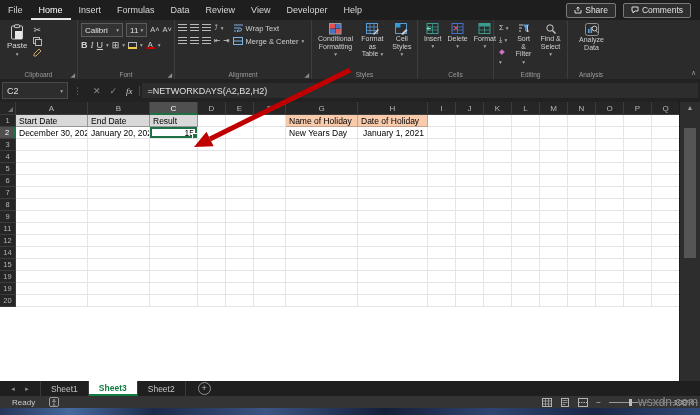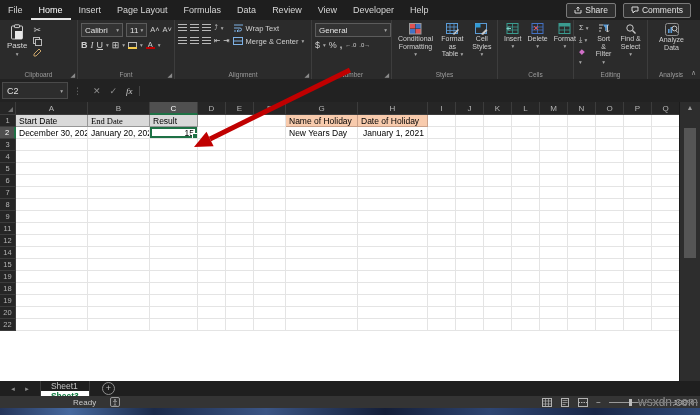--- a/index.html
+++ b/index.html
@@ -76,21 +76,21 @@
   
   .tabbar{position:absolute;left:0;right:0;bottom:19px;height:15px;background:#1f1f1f;
           display:flex;align-items:stretch;color:#c3c3c3;font-size:8.5px;}
   .tab-nav{display:flex;align-items:center;gap:8px;padding:0 10px;color:#8d8d8d;font-size:6px;}
   .tab{padding:0 10px;display:flex;align-items:center;border-right:1px solid #3a3a3a;}
   .tab.active{background:#fff;color:#107C41;font-weight:bold;border-bottom:2px solid #107C41;box-sizing:border-box;}
   .newsheet{width:11px;height:11px;border:1px solid #8f8f8f;border-radius:50%;color:#bdbdbd;
             font-size:9px;line-height:10px;text-align:center;align-self:center;margin-left:12px;}
   .statusbar{position:absolute;left:0;right:0;bottom:7px;height:12px;background:#343434;
              display:flex;align-items:center;color:#c9c9c9;font-size:8px;}
-  .ready{padding-left:28px;margin-left:45px;}
+  .ready{padding-left:12px;}
   .acc-icon{margin-left:14px;}
   .status-right{margin-left:auto;display:flex;align-items:center;gap:8px;padding-right:6px;position:relative;}
   .viewico{opacity:.85;}
   .zoomtrack{width:44px;height:1px;background:#9a9a9a;position:relative;}
   .zoomhandle{position:absolute;left:20px;top:-3px;width:3px;height:7px;background:#bdbdbd;}
   .zoompct{font-size:8px;color:#c9c9c9;}
   .watermark{position:absolute;right:2px;top:-3px;font-size:12px;color:#8e8e8e;z-index:3;
              text-decoration:line-through;text-decoration-color:#777;}
   .blueband{position:absolute;left:0;right:0;bottom:0;height:7px;
     background:linear-gradient(90deg,#25355a 0%,#46699f 10%,#1b2a4a 22%,#3b5585 38%,
@@ -99,21 +99,20 @@
   svg{display:block;}
 </style>
 </head>
 <body>
 
 <div class="menubar">
   <div style="display:flex;">
       <div class="menu-item">File</div>
       <div class="menu-item active">Home</div>
       <div class="menu-item">Insert</div>
-      <div class="menu-item">Page Layout</div>
       <div class="menu-item">Formulas</div>
       <div class="menu-item">Data</div>
       <div class="menu-item">Review</div>
       <div class="menu-item">View</div>
       <div class="menu-item">Developer</div>
       <div class="menu-item">Help</div>
     </div>
   <div class="menubar-right">
     <div class="pill-btn">
       <svg width="8" height="8" viewBox="0 0 8 8">
@@ -216,36 +215,20 @@
           <rect x="0.5" y="0.5" width="9" height="7" stroke="#7fb2e5" fill="none"></rect>
           <line x1="0.5" y1="4" x2="9.5" y2="4" stroke="#7fb2e5"></line>
         </svg>
       <span class="lbl8" style="white-space:nowrap">Merge &amp; Center</span>
       <span class="dd">▾</span>
     </div>
     <div class="group-label"><span>Alignment</span></div>
     <span class="launcher">◢</span>
   </div>
 
-  <div class="group" style="width:80px">
-    <div class="combo" style="width:68px;justify-content:space-between;margin-bottom:3px">
-      <span>General</span>
-        <span class="dd">▾</span>
-    </div>
-    <div class="row">
-      <span class="tool">$</span>
-        <span class="dd">▾</span>
-      <span class="tool">%</span>
-      <span class="tool" style="font-weight:bold">,</span>
-      <span class="tool" style="font-size:6px">←.0</span>
-      <span class="tool" style="font-size:6px">.0→</span>
-    </div>
-    <div class="group-label"><span>Number</span></div>
-    <span class="launcher">◢</span>
-  </div>
 
   <div class="group" style="width:106px">
     <div class="gb" style="justify-content:space-around;width:100%">
       <div class="stack-btn">
         <svg width="13" height="12" viewBox="0 0 13 12">
             <rect x="0.5" y="0.5" width="5.5" height="5" fill="#e05252"></rect>
             <rect x="6.5" y="0.5" width="5.5" height="5" fill="#4472c4"></rect>
             <rect x="0.5" y="6" width="5.5" height="5" fill="#4472c4"></rect>
             <rect x="6.5" y="6" width="5.5" height="5" fill="#e05252"></rect>
             <rect x="0.5" y="0.5" width="11.5" height="10.5" stroke="#9a9a9a" fill="none"></rect>
@@ -357,20 +340,23 @@
 <div class="fbar">
   <div class="namebox">
     <span>C2</span>
     <span class="dd">▾</span>
   </div>
   <span class="fb-dots">⋮</span>
   <div class="fb-icons">
     <span>✕</span>
     <span>✓</span>
     <span class="fx">fx</span>
+  </div>
+  <div class="fb-input">
+    <span>=NETWORKDAYS(A2,B2,H2)</span>
   </div>
 </div>
 
 <div class="sheet">
   <div class="col-hdrs">
       <div class="chd corner" style="width: 16px;"></div>
       <div class="chd" style="width: 72px;">A</div>
       <div class="chd" style="width: 62px;">B</div>
       <div class="chd hl" style="width: 48px;">C</div>
       <div class="chd" style="width: 28px;">D</div>
@@ -385,21 +371,21 @@
       <div class="chd" style="width: 28px;">M</div>
       <div class="chd" style="width: 28px;">N</div>
       <div class="chd" style="width: 28px;">O</div>
       <div class="chd" style="width: 28px;">P</div>
       <div class="chd" style="width: 28px;">Q</div>
     </div>
   <div style="flex:1;overflow:hidden">
       <div class="grow">
         <div class="rhd" style="width: 16px;">1</div>
         <div class="cell fill-gray" style="width: 72px;">Start Date</div>
-        <div class="cell fill-gray" style="width: 62px; font-family: Liberation Serif, serif;">End Date</div>
+        <div class="cell fill-gray" style="width: 62px;">End Date</div>
         <div class="cell fill-gray" style="width: 48px;">Result</div>
         <div class="cell" style="width: 28px;"></div>
         <div class="cell" style="width: 28px;"></div>
         <div class="cell" style="width: 32px;"></div>
         <div class="cell fill-peach" style="width: 72px;">Name of Holiday</div>
         <div class="cell fill-peach" style="width: 70px;">Date of Holiday</div>
         <div class="cell" style="width: 28px;"></div>
         <div class="cell" style="width: 28px;"></div>
         <div class="cell" style="width: 28px;"></div>
         <div class="cell" style="width: 28px;"></div>
@@ -663,40 +649,20 @@
         <div class="cell" style="width: 28px;"></div>
         <div class="cell" style="width: 28px;"></div>
         <div class="cell" style="width: 28px;"></div>
         <div class="cell" style="width: 28px;"></div>
         <div class="cell" style="width: 28px;"></div>
         <div class="cell" style="width: 28px;"></div>
         <div class="cell" style="width: 28px;"></div>
         <div class="cell" style="width: 28px;"></div>
       </div>
       <div class="grow">
-        <div class="rhd" style="width: 16px;">18</div>
-        <div class="cell" style="width: 72px;"></div>
-        <div class="cell" style="width: 62px;"></div>
-        <div class="cell" style="width: 48px;"></div>
-        <div class="cell" style="width: 28px;"></div>
-        <div class="cell" style="width: 28px;"></div>
-        <div class="cell" style="width: 32px;"></div>
-        <div class="cell" style="width: 72px;"></div>
-        <div class="cell" style="width: 70px;"></div>
-        <div class="cell" style="width: 28px;"></div>
-        <div class="cell" style="width: 28px;"></div>
-        <div class="cell" style="width: 28px;"></div>
-        <div class="cell" style="width: 28px;"></div>
-        <div class="cell" style="width: 28px;"></div>
-        <div class="cell" style="width: 28px;"></div>
-        <div class="cell" style="width: 28px;"></div>
-        <div class="cell" style="width: 28px;"></div>
-        <div class="cell" style="width: 28px;"></div>
-      </div>
-      <div class="grow">
         <div class="rhd" style="width: 16px;">19</div>
         <div class="cell" style="width: 72px;"></div>
         <div class="cell" style="width: 62px;"></div>
         <div class="cell" style="width: 48px;"></div>
         <div class="cell" style="width: 28px;"></div>
         <div class="cell" style="width: 28px;"></div>
         <div class="cell" style="width: 32px;"></div>
         <div class="cell" style="width: 72px;"></div>
         <div class="cell" style="width: 70px;"></div>
         <div class="cell" style="width: 28px;"></div>
@@ -704,40 +670,20 @@
         <div class="cell" style="width: 28px;"></div>
         <div class="cell" style="width: 28px;"></div>
         <div class="cell" style="width: 28px;"></div>
         <div class="cell" style="width: 28px;"></div>
         <div class="cell" style="width: 28px;"></div>
         <div class="cell" style="width: 28px;"></div>
         <div class="cell" style="width: 28px;"></div>
       </div>
       <div class="grow">
         <div class="rhd" style="width: 16px;">20</div>
-        <div class="cell" style="width: 72px;"></div>
-        <div class="cell" style="width: 62px;"></div>
-        <div class="cell" style="width: 48px;"></div>
-        <div class="cell" style="width: 28px;"></div>
-        <div class="cell" style="width: 28px;"></div>
-        <div class="cell" style="width: 32px;"></div>
-        <div class="cell" style="width: 72px;"></div>
-        <div class="cell" style="width: 70px;"></div>
-        <div class="cell" style="width: 28px;"></div>
-        <div class="cell" style="width: 28px;"></div>
-        <div class="cell" style="width: 28px;"></div>
-        <div class="cell" style="width: 28px;"></div>
-        <div class="cell" style="width: 28px;"></div>
-        <div class="cell" style="width: 28px;"></div>
-        <div class="cell" style="width: 28px;"></div>
-        <div class="cell" style="width: 28px;"></div>
-        <div class="cell" style="width: 28px;"></div>
-      </div>
-      <div class="grow">
-        <div class="rhd" style="width: 16px;">22</div>
         <div class="cell" style="width: 72px;"></div>
         <div class="cell" style="width: 62px;"></div>
         <div class="cell" style="width: 48px;"></div>
         <div class="cell" style="width: 28px;"></div>
         <div class="cell" style="width: 28px;"></div>
         <div class="cell" style="width: 32px;"></div>
         <div class="cell" style="width: 72px;"></div>
         <div class="cell" style="width: 70px;"></div>
         <div class="cell" style="width: 28px;"></div>
         <div class="cell" style="width: 28px;"></div>
@@ -754,21 +700,21 @@
     <span class="varrow">▲</span>
     <div class="vthumb"></div>
   </div>
 </div>
 
 <div class="tabbar">
   <div class="tab-nav">
     <span>◄</span>
     <span>►</span>
   </div>
-  <div style="display:flex;border-left:1px solid #3a3a3a;flex-direction:column;">
+  <div style="display:flex;border-left:1px solid #3a3a3a;">
       <div class="tab">Sheet1</div>
       <div class="tab active">Sheet3</div>
       <div class="tab">Sheet2</div>
     </div>
   <span class="newsheet">+</span>
 </div>
 
 <div class="statusbar">
   <span class="ready">Ready</span>
   <svg class="acc-icon" width="10" height="10" viewBox="0 0 10 10">

